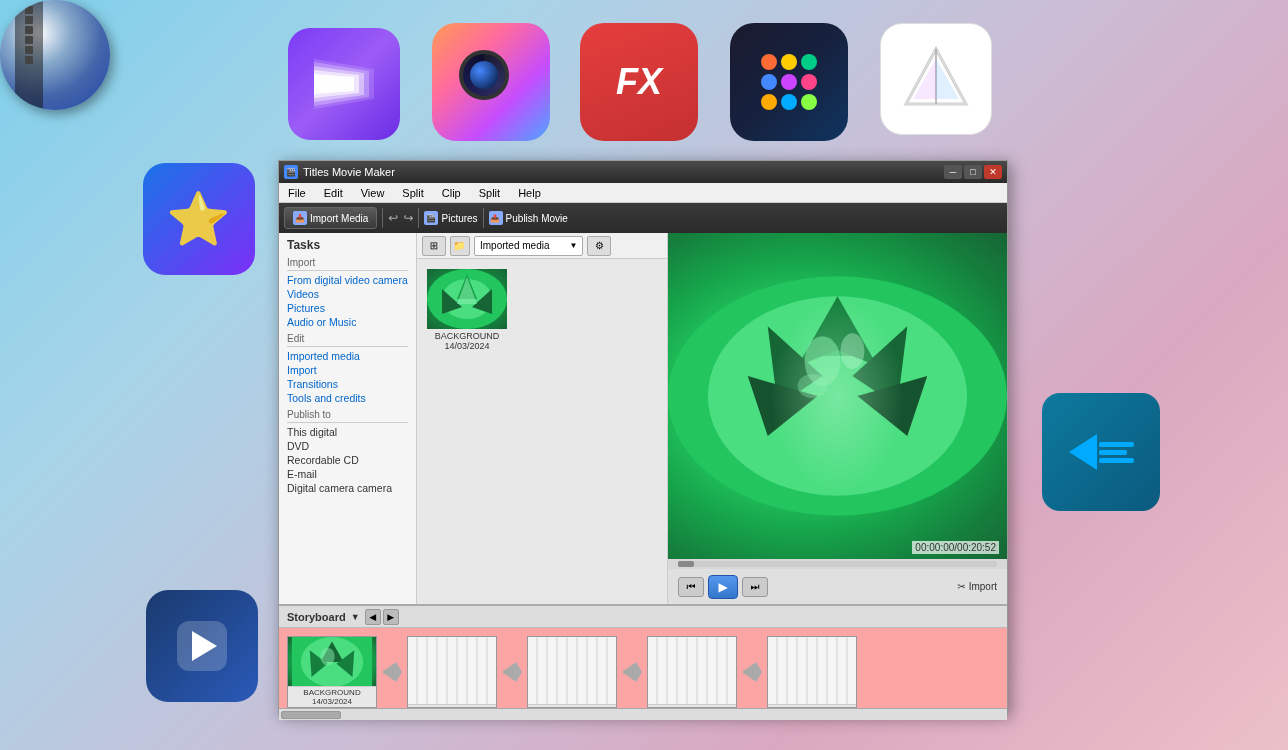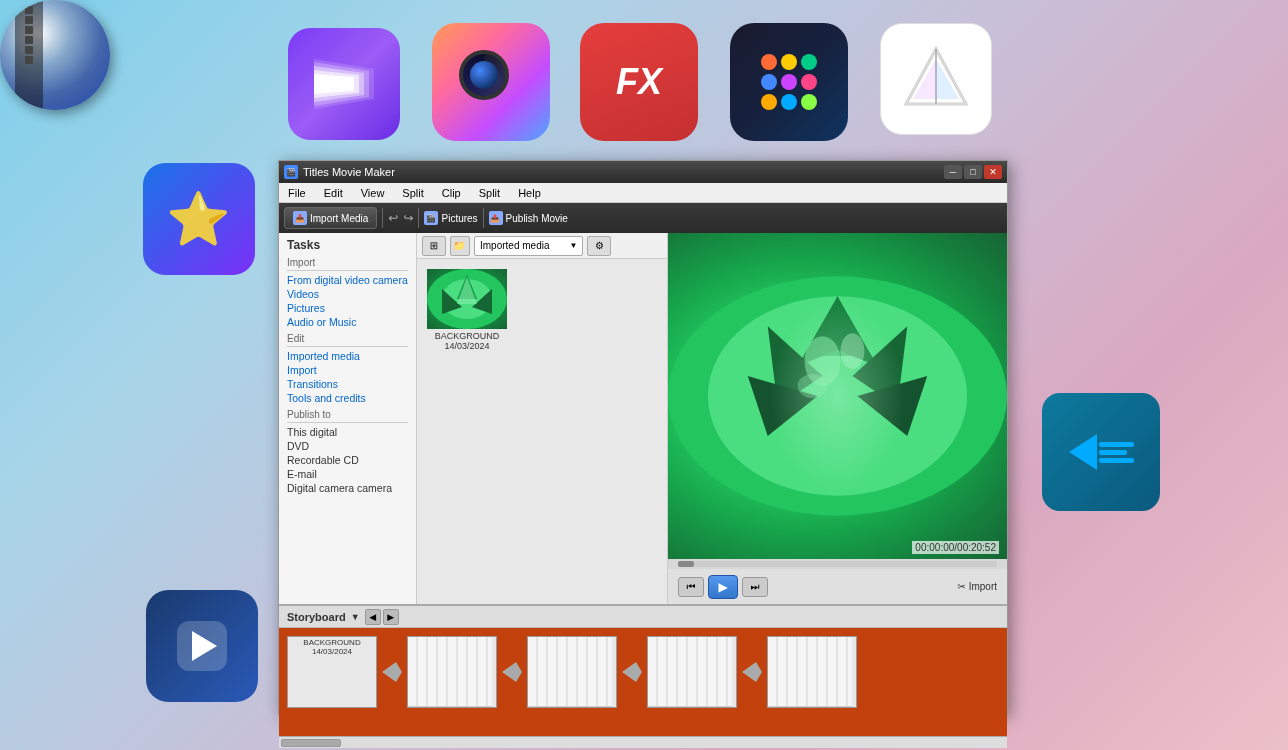--- a/index.html
+++ b/index.html
@@ -408,22 +408,22 @@
     }
     .wmm-timeline-progress {
       height: 100%;
       background: #888;
       width: 5%;
       border-radius: 2px;
     }
 
     
     .wmm-storyboard {
-      height: 132px;
-      background: #c2410c;
+      height: 104px;
+      background: #fca5a5;
       border-top: 2px solid #aaa;
     }
     .wmm-storyboard-header {
       height: 22px;
       background: #ddd;
       border-bottom: 1px solid #bbb;
       display: flex;
       align-items: center;
       padding: 0 8px;
       gap: 5px;
@@ -460,21 +460,21 @@
       gap: 0;
       overflow: hidden;
     }
     .wmm-story-clip {
       width: 90px; height: 72px;
       background: #e8e8e8;
       border: 1px solid #999;
       position: relative;
       flex-shrink: 0;
       display: flex;
-      flex-direction: row;
+      flex-direction: column;
     }
     .wmm-story-clip-video {
       flex: 1;
       background: #f5f5f5;
       border-bottom: 1px solid #ccc;
       position: relative;
       overflow: hidden;
     }
     .wmm-story-clip-label {
       font-size: 8px;

